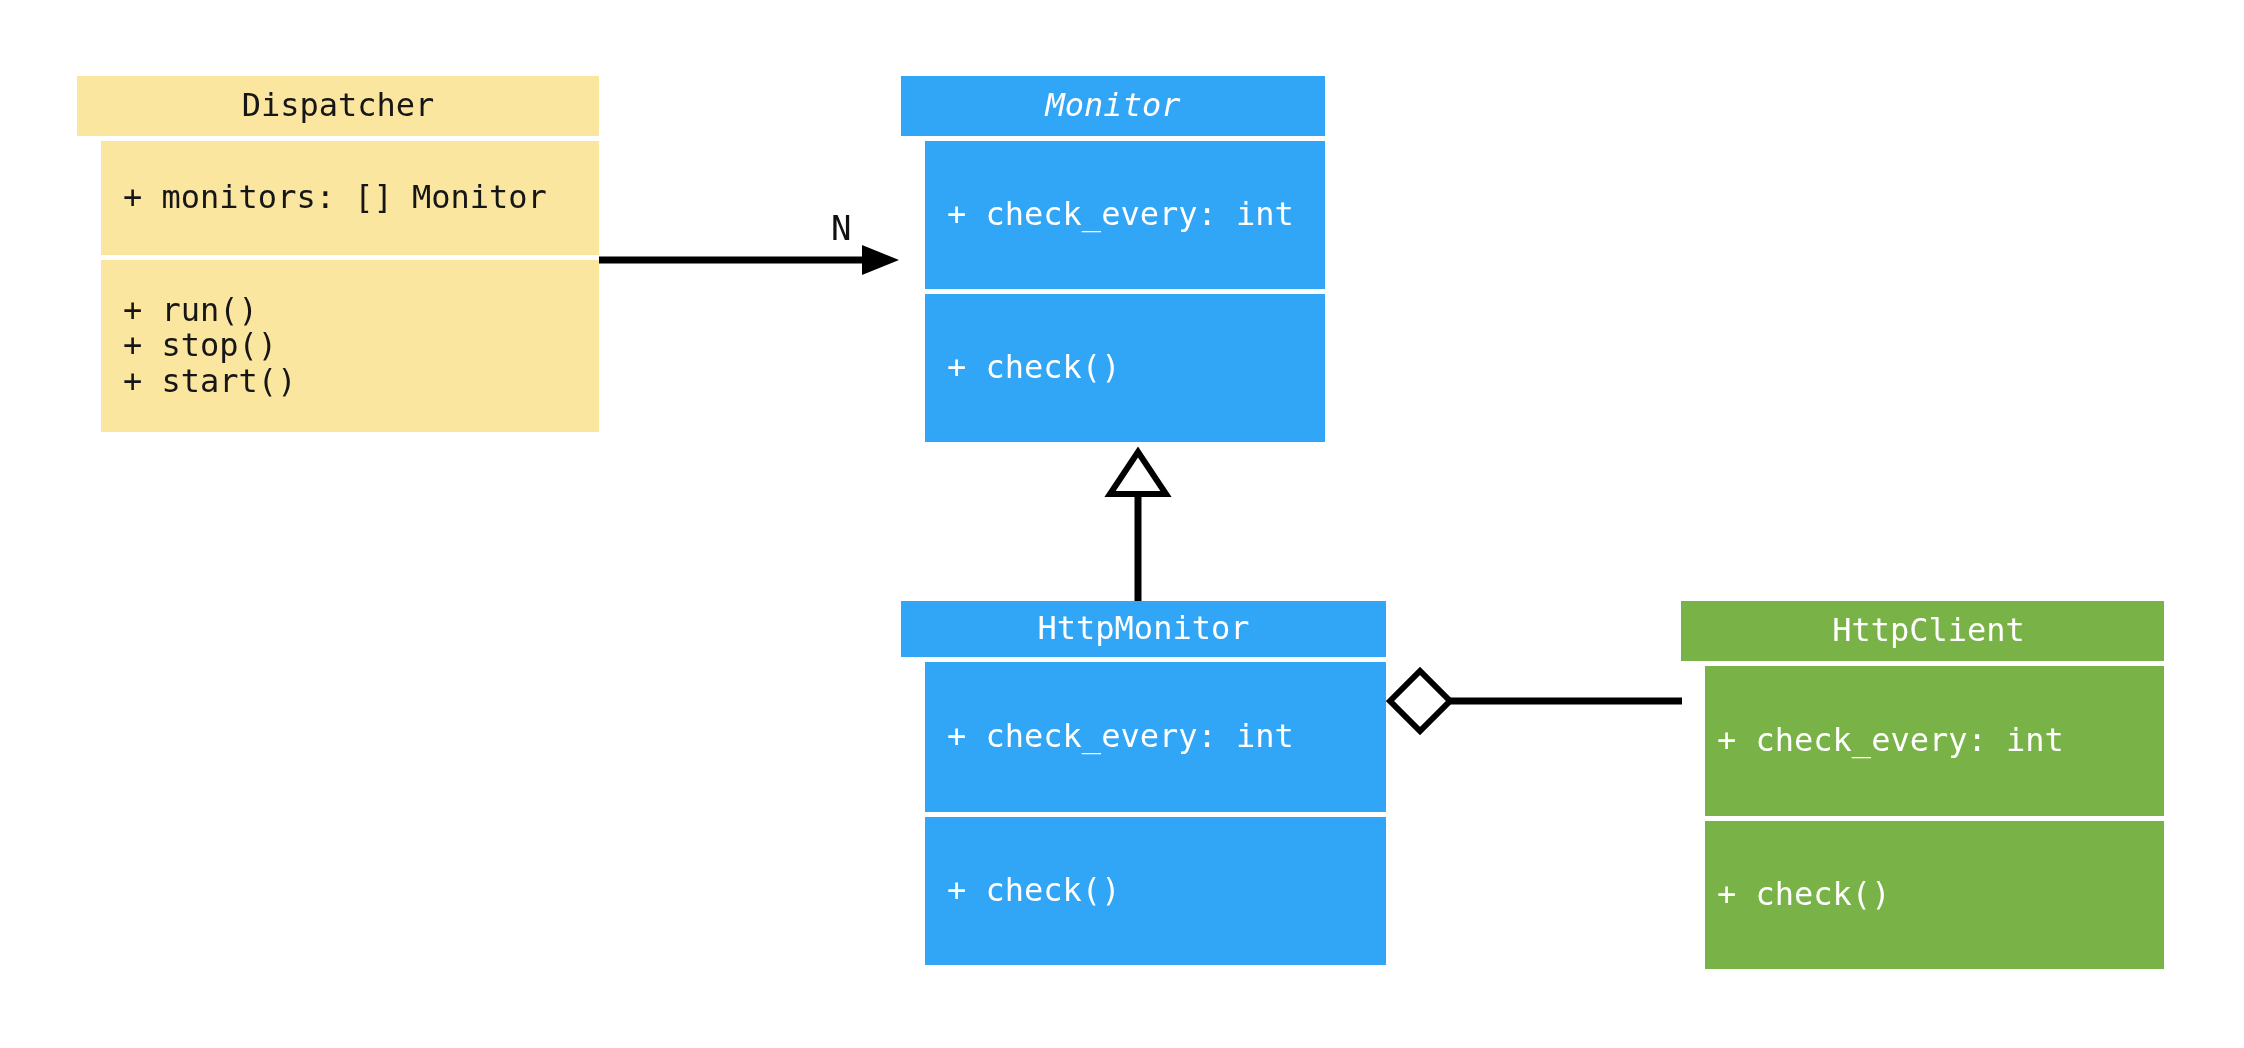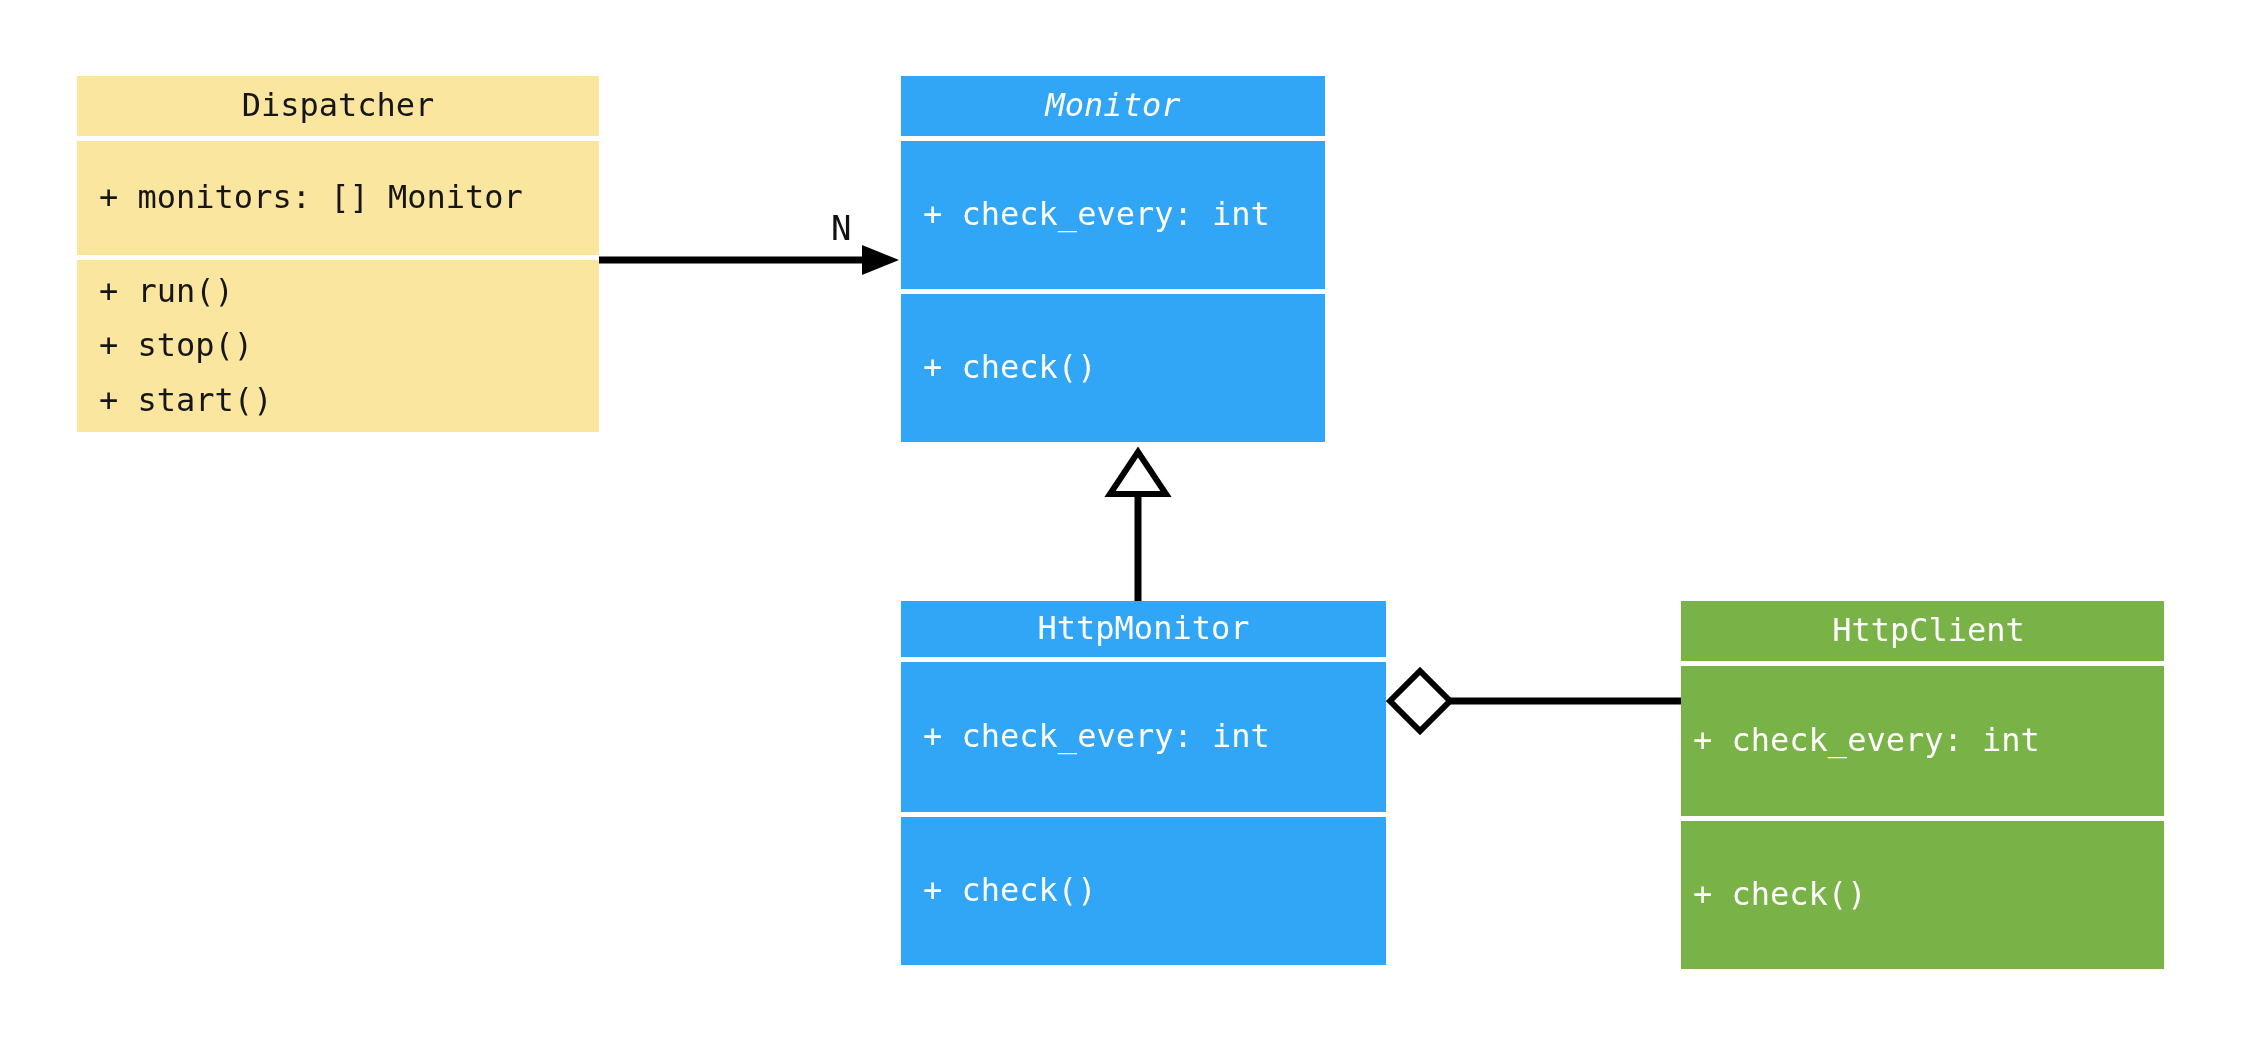--- a/index.html
+++ b/index.html
@@ -15,21 +15,21 @@
     position:absolute;
     display:flex;flex-direction:column;row-gap:5px;
   }
   .uml-sec{
     display:flex;flex-direction:column;justify-content:center;
     box-sizing:border-box;
     font-size:32px;line-height:1.1;
     white-space:pre;
   }
   .uml-head{align-items:center;justify-content:center;display:flex;}
-  .uml-body{padding-left:22px;align-items:flex-start;}
+  .uml-body{padding-left:22px;align-items:flex-start;margin-left:24px;}
   .c-yellow{background:#FBE6A0;color:#161616;}
   .c-blue{background:#31A5F6;color:#ffffff;}
   .c-green{background:#79B347;color:#ffffff;padding-left:12px;}
   .italic{font-style:italic;}
   .edge-label{
     position:absolute;
     font-size:34px;color:#111;line-height:1;
   }
 </style>
 </head>
@@ -55,21 +55,21 @@
     </g>
   </svg>
 
   <div class="edge-label" style="left:831px;top:211px;">N</div>
 
   <div class="uml-class" style="left:77px;top:76px;width:522px;">
     <div class="uml-sec uml-head c-yellow" style="height:60px;">Dispatcher</div>
     <div class="uml-sec uml-body c-yellow" style="height:114px;">
       <span>+ monitors: [] Monitor</span>
     </div>
-    <div class="uml-sec uml-body c-yellow" style="height:172px;gap:19px;">
+    <div class="uml-sec uml-body c-yellow" style="height:172px;">
       <span>+ run()</span>
       <span>+ stop()</span>
       <span>+ start()</span>
     </div>
   </div>
 
   <div class="uml-class" style="left:901px;top:76px;width:424px;">
     <div class="uml-sec uml-head c-blue italic" style="height:60px;">Monitor</div>
     <div class="uml-sec uml-body c-blue" style="height:148px;">
       <span>+ check_every: int</span>

